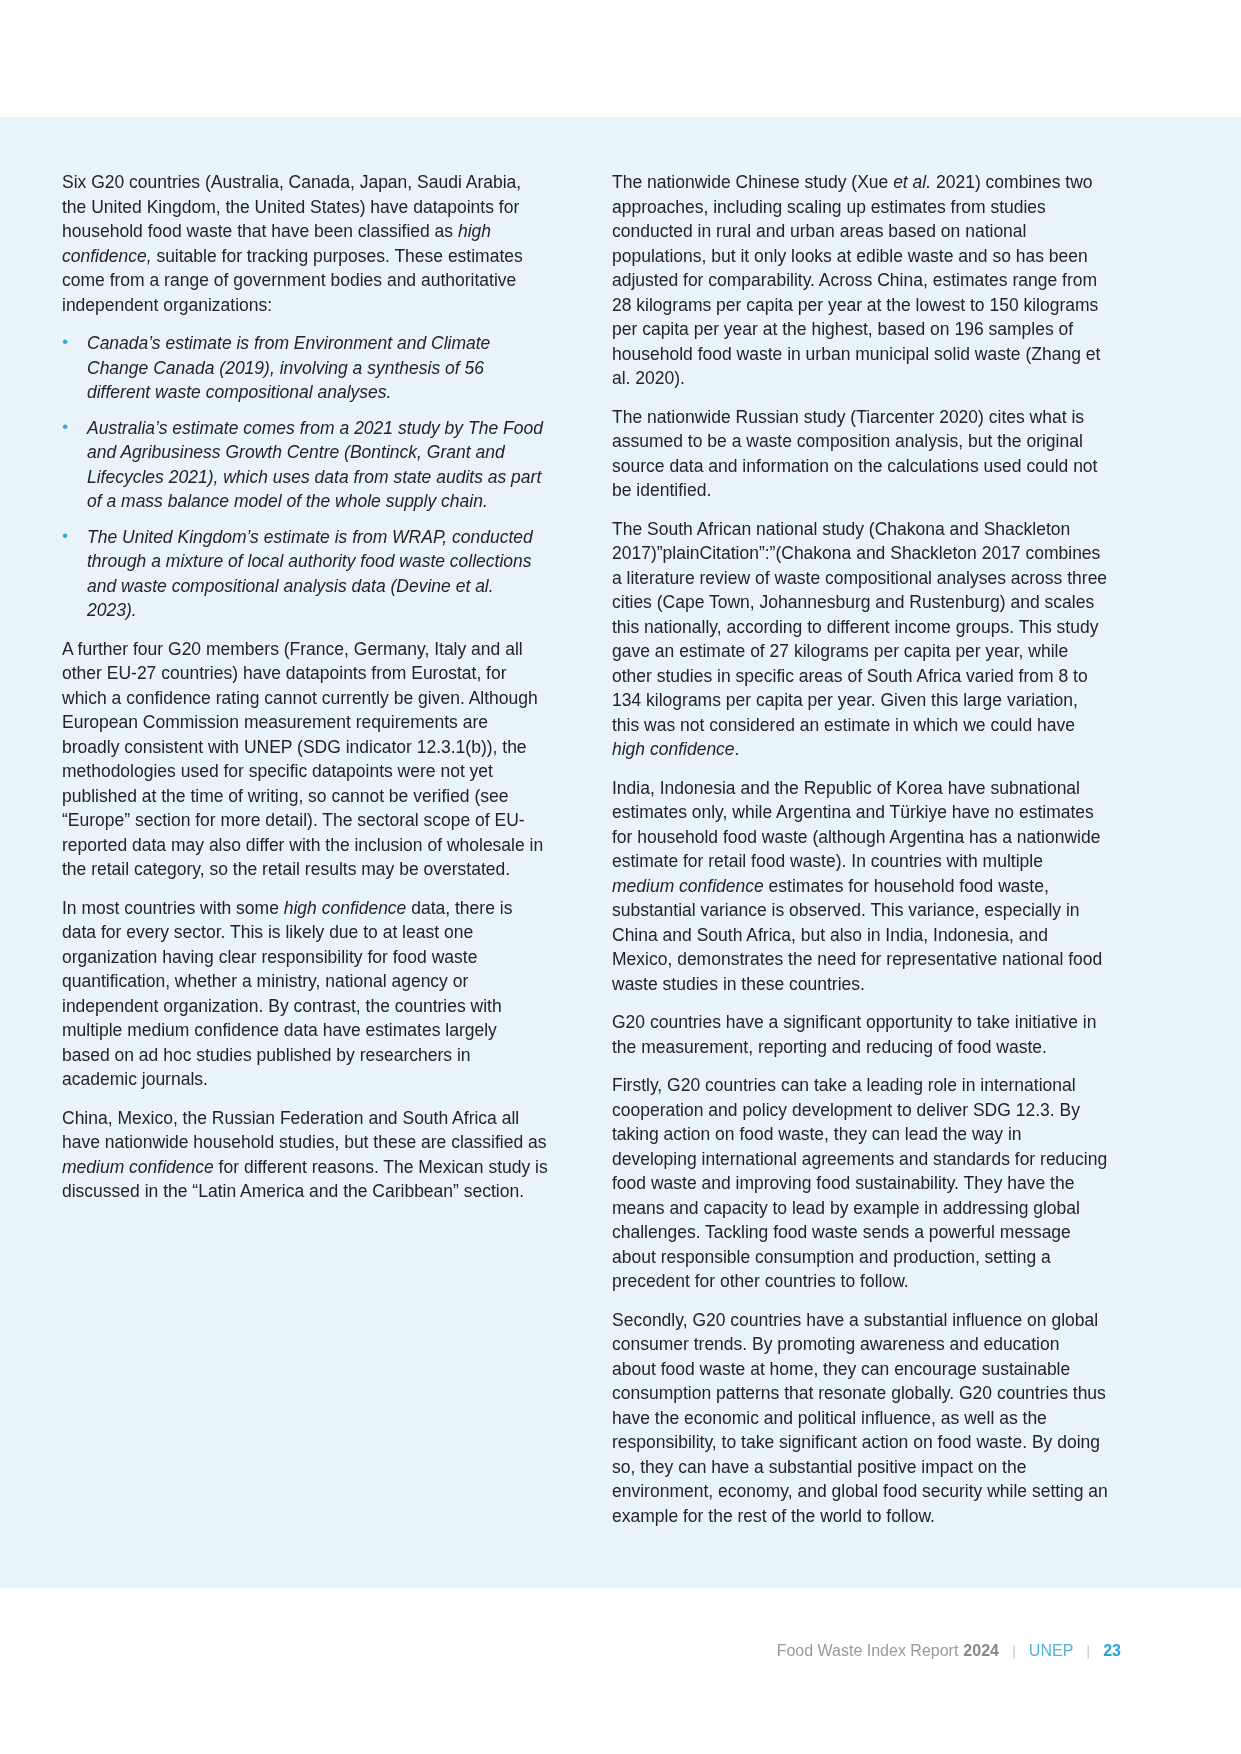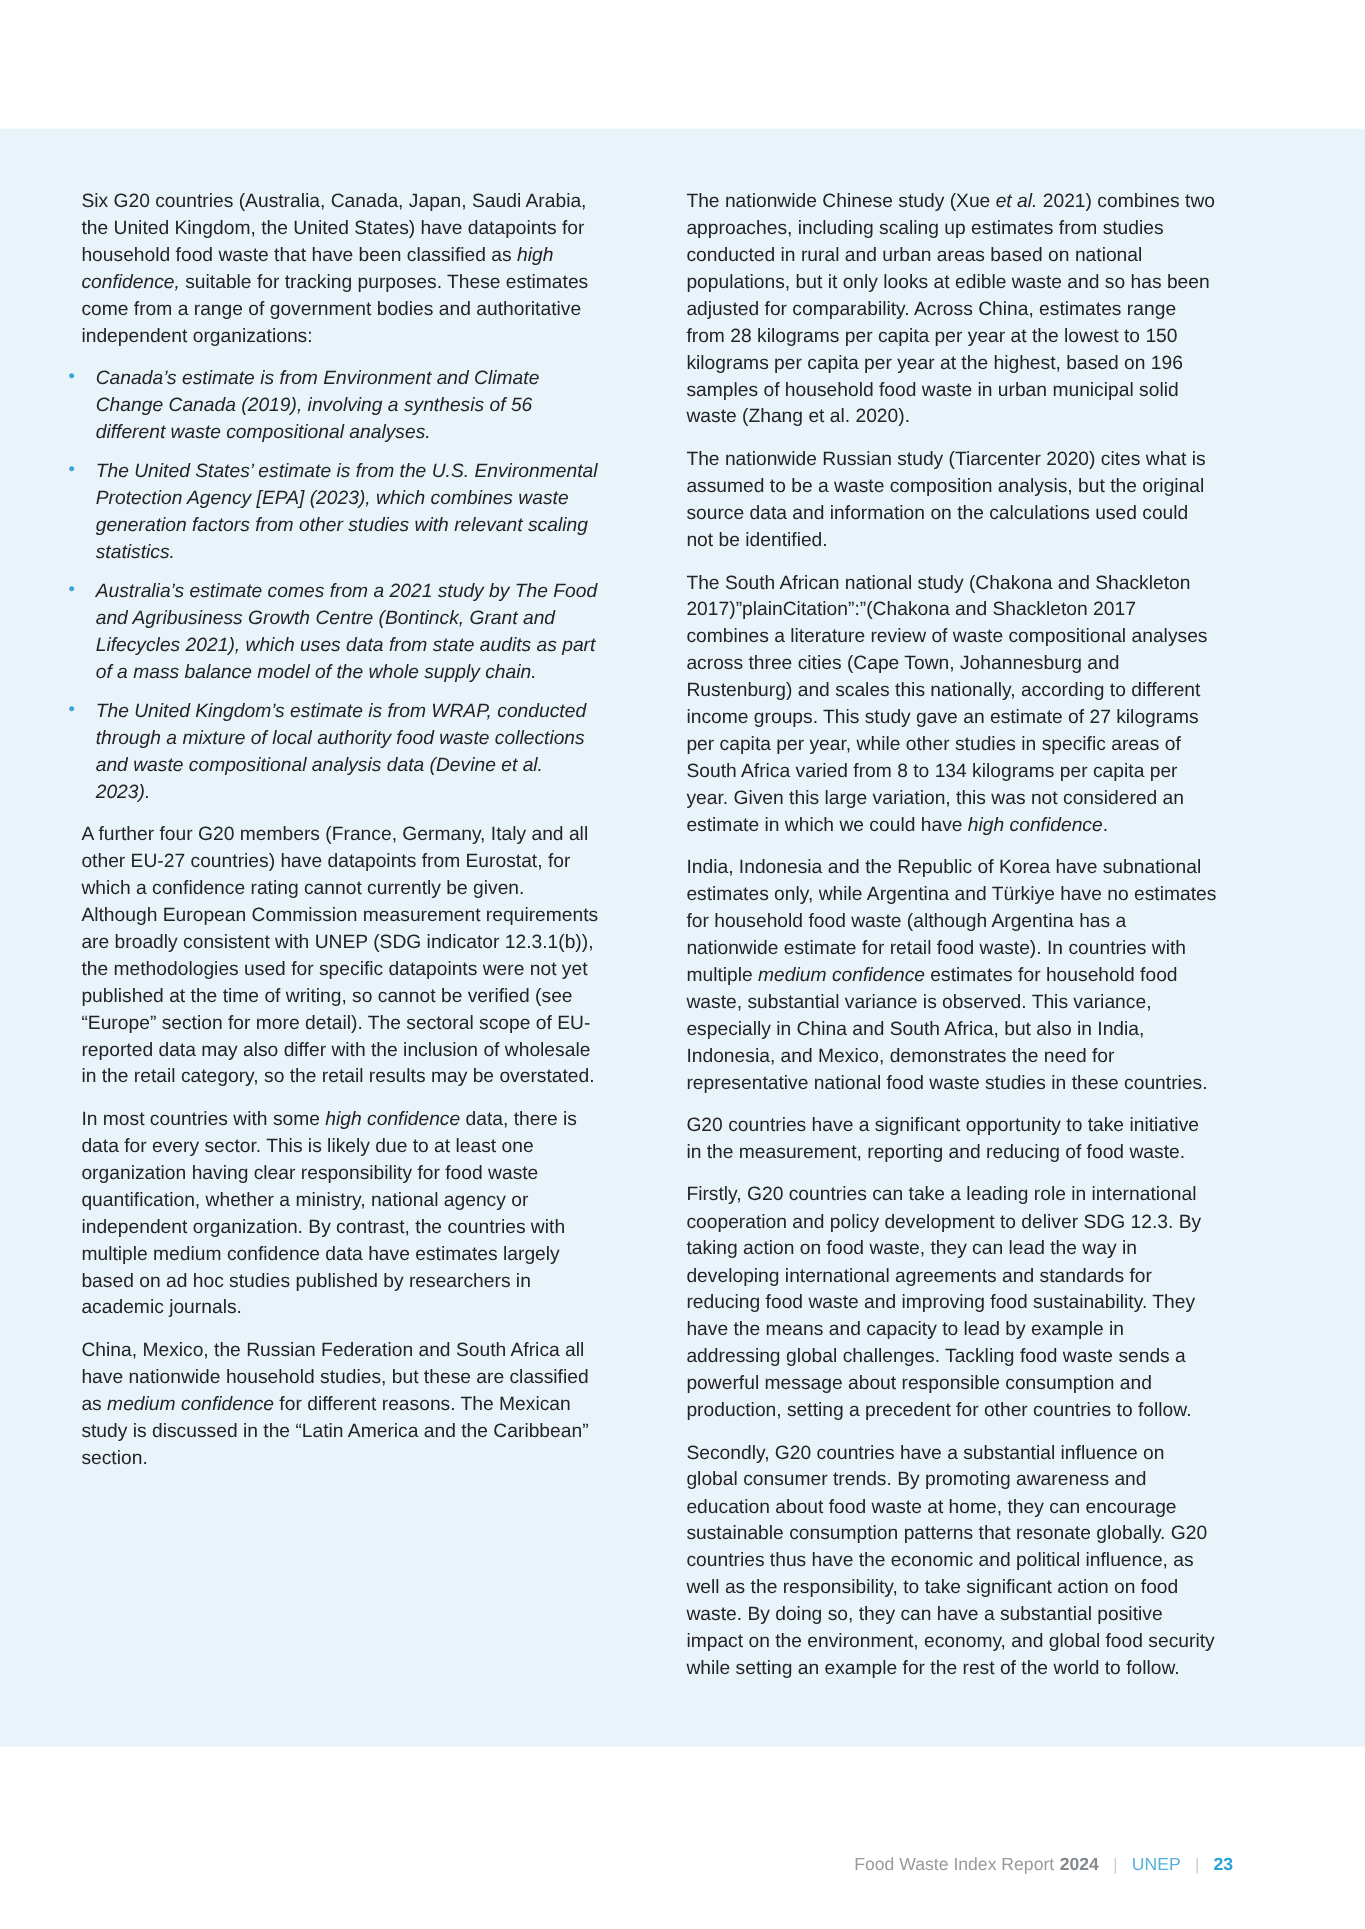--- a/index.html
+++ b/index.html
@@ -30,21 +30,21 @@
   .col{
     position:absolute;
     top:53px;
     font-size:17.5px;
     line-height:24.5px;
     color:var(--text);
     text-align:left;
   }
   .col-left{left:58px;width:490px;}
   .col-right{left:608px;width:500px;}
-  .col p{margin:0 0 14px 16px;}
+  .col p{margin:0 0 14px 4px;}
   .col em{font-style:italic;}
   ul.bullets{
     list-style:none;
     margin:0 0 14px 0;
     padding:0 0 0 29px;
   }
   ul.bullets li{
     position:relative;
     margin:0 0 11px 0;
     font-style:italic;
@@ -52,41 +52,40 @@
   ul.bullets li::before{
     content:"\2022";
     position:absolute;
     left:-25px;
     top:-1px;
     color:var(--bullet);
     font-size:17px;
   }
   .footer{
     position:absolute;
-    top:1686px;
+    top:1641px;
     right:120px;
     font-size:16px;
     line-height:20px;
     white-space:nowrap;
   }
   .f-title{color:var(--f-gray);}
   .f-year{color:var(--f-year);font-weight:700;margin-left:5px;}
   .f-sep{color:var(--f-sep);margin:0 13px;font-size:15px;}
   .f-org{color:var(--f-org);}
   .f-page{color:var(--f-page);font-weight:700;}
 </style>
 </head>
 <body>
 
 <div class="panel">
   <div class="col col-left">
       <p><span>Six G20 countries (Australia, Canada, Japan, Saudi Arabia, the United Kingdom, the United States) have datapoints for household food waste that have been classified as </span><em>high confidence,</em><span> suitable for tracking purposes. These estimates come from a range of government bodies and authoritative independent organizations:</span></p>
       <ul class="bullets">
         <li><span>Canada’s estimate is from Environment and Climate Change Canada (2019), involving a synthesis of 56 different waste compositional analyses.</span></li>
-        <li><span>The United States’ estimate is from the U.S. Environmental Protection Agency [EPA] (2023), which combines waste generation factors from other studies with relevant scaling statistics.</span></li>
         <li><span>Australia’s estimate comes from a 2021 study by The Food and Agribusiness Growth Centre (Bontinck, Grant and Lifecycles 2021), which uses data from state audits as part of a mass balance model of the whole supply chain.</span></li>
         <li><span>The United Kingdom’s estimate is from WRAP, conducted through a mixture of local authority food waste collections and waste compositional analysis data (Devine et al. 2023).</span></li>
       </ul>
       <p><span>A further four G20 members (France, Germany, Italy and all other EU-27 countries) have datapoints from Eurostat, for which a confidence rating cannot currently be given. Although European Commission measurement requirements are broadly consistent with UNEP (SDG indicator 12.3.1(b)), the methodologies used for specific datapoints were not yet published at the time of writing, so cannot be verified (see “Europe” section for more detail). The sectoral scope of EU-reported data may also differ with the inclusion of wholesale in the retail category, so the retail results may be overstated.</span></p>
       <p><span>In most countries with some </span><em>high confidence</em><span> data, there is data for every sector. This is likely due to at least one organization having clear responsibility for food waste quantification, whether a ministry, national agency or independent organization. By contrast, the countries with multiple medium confidence data have estimates largely based on ad hoc studies published by researchers in academic journals.</span></p>
       <p><span>China, Mexico, the Russian Federation and South Africa all have nationwide household studies, but these are classified as </span><em>medium confidence</em><span> for different reasons. The Mexican study is discussed in the “Latin America and the Caribbean” section.</span></p>
     </div>
   <div class="col col-right">
       <p><span>The nationwide Chinese study (Xue </span><em>et al.</em><span> 2021) combines two approaches, including scaling up estimates from studies conducted in rural and urban areas based on national populations, but it only looks at edible waste and so has been adjusted for comparability. Across China, estimates range from 28 kilograms per capita per year at the lowest to 150 kilograms per capita per year at the highest, based on 196 samples of household food waste in urban municipal solid waste (Zhang et al. 2020).</span></p>
       <p><span>The nationwide Russian study (Tiarcenter 2020) cites what is assumed to be a waste composition analysis, but the original source data and information on the calculations used could not be identified.</span></p>

